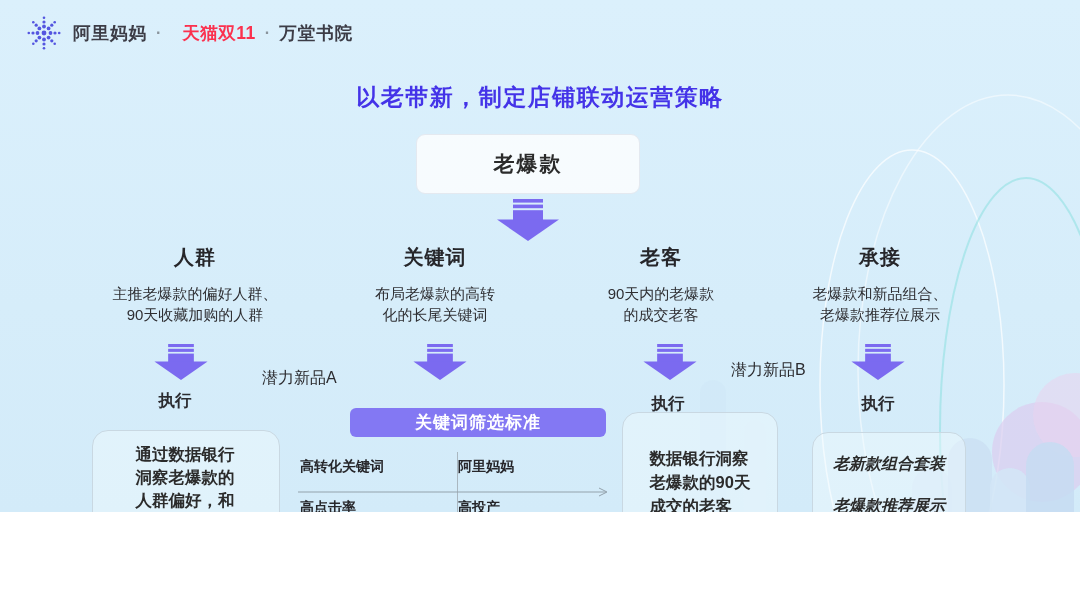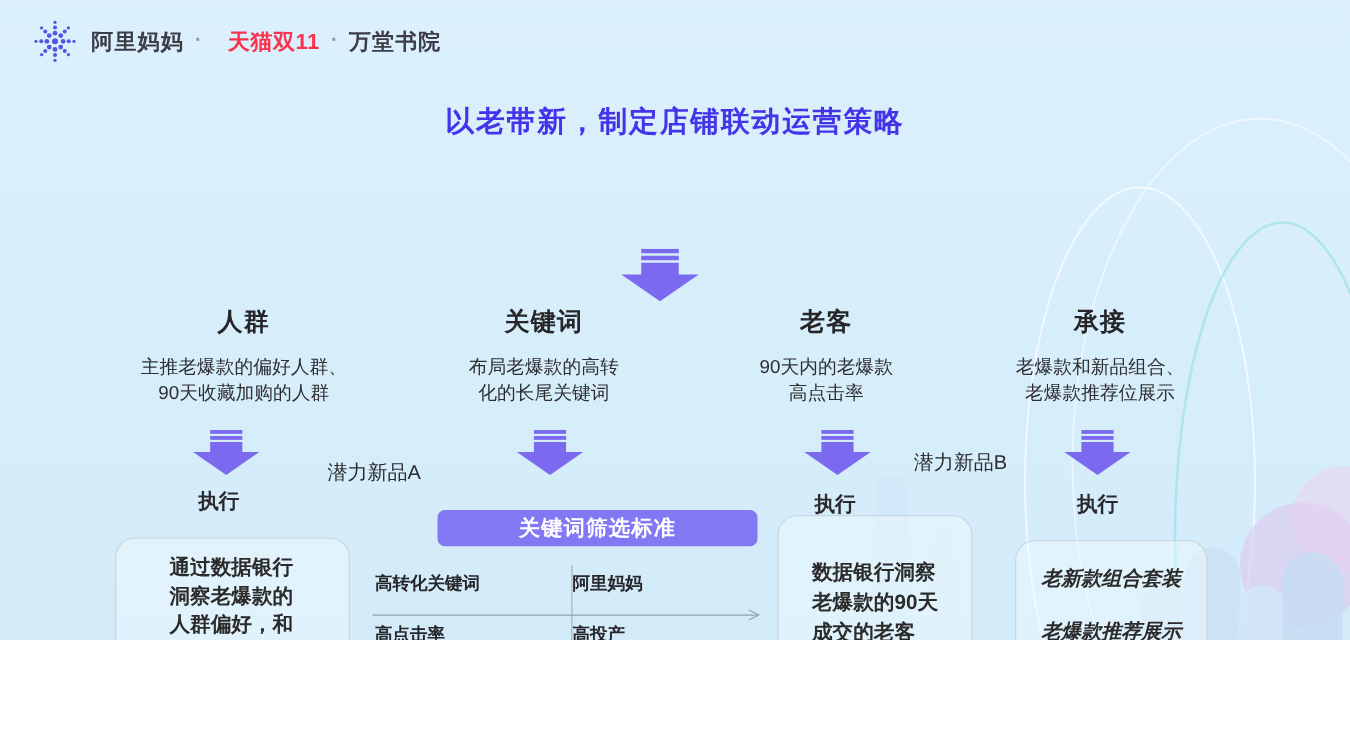--- a/index.html
+++ b/index.html
@@ -106,41 +106,44 @@
     </svg>
     <span class="brand">阿里妈妈</span>
     <span class="sep">·</span>
     <span class="campaign">天猫双11</span>
     <span class="sep">·</span>
     <span class="academy">万堂书院</span>
   </div>
 
   <div class="layer title">以老带新，制定店铺联动运营策略</div>
 
+  <div class="layer hero">
+    <span>老爆款</span>
+  </div>
 
   <svg class="arrow" style="left:496px;top:199px" width="64" height="42" viewBox="0 0 64 42">
     <g fill="#7b6af0">
       <rect x="17" y="0" width="30" height="3.6"></rect>
         <rect x="17" y="5.6" width="30" height="3.6"></rect>
       <rect x="17" y="11.2" width="30" height="11"></rect>
         <polygon points="1,20.5 63,20.5 32,42"></polygon>
     </g>
   </svg>
 
   <div class="col-head" style="left:95px">人群</div>
   <div class="col-head" style="left:335px">关键词</div>
   <div class="col-head" style="left:561px">老客</div>
   <div class="col-head" style="left:780px">承接</div>
 
   <div class="col-desc" style="left:85px">主推老爆款的偏好人群、
 90天收藏加购的人群</div>
   <div class="col-desc" style="left:325px">布局老爆款的高转
 化的长尾关键词</div>
   <div class="col-desc" style="left:551px">90天内的老爆款
-高点击率</div>
+的成交老客</div>
   <div class="col-desc" style="left:770px">老爆款和新品组合、
 老爆款推荐位展示</div>
 
   <svg class="arrow" style="left:152px;top:344px" width="58" height="36" viewBox="0 0 64 42">
     <g fill="#7b6af0">
         <rect x="17" y="0" width="30" height="3.6"></rect>
         <rect x="17" y="5.6" width="30" height="3.6"></rect>
         <rect x="17" y="11.2" width="30" height="11"></rect>
         <polygon points="1,20.5 63,20.5 32,42"></polygon>
       </g>

